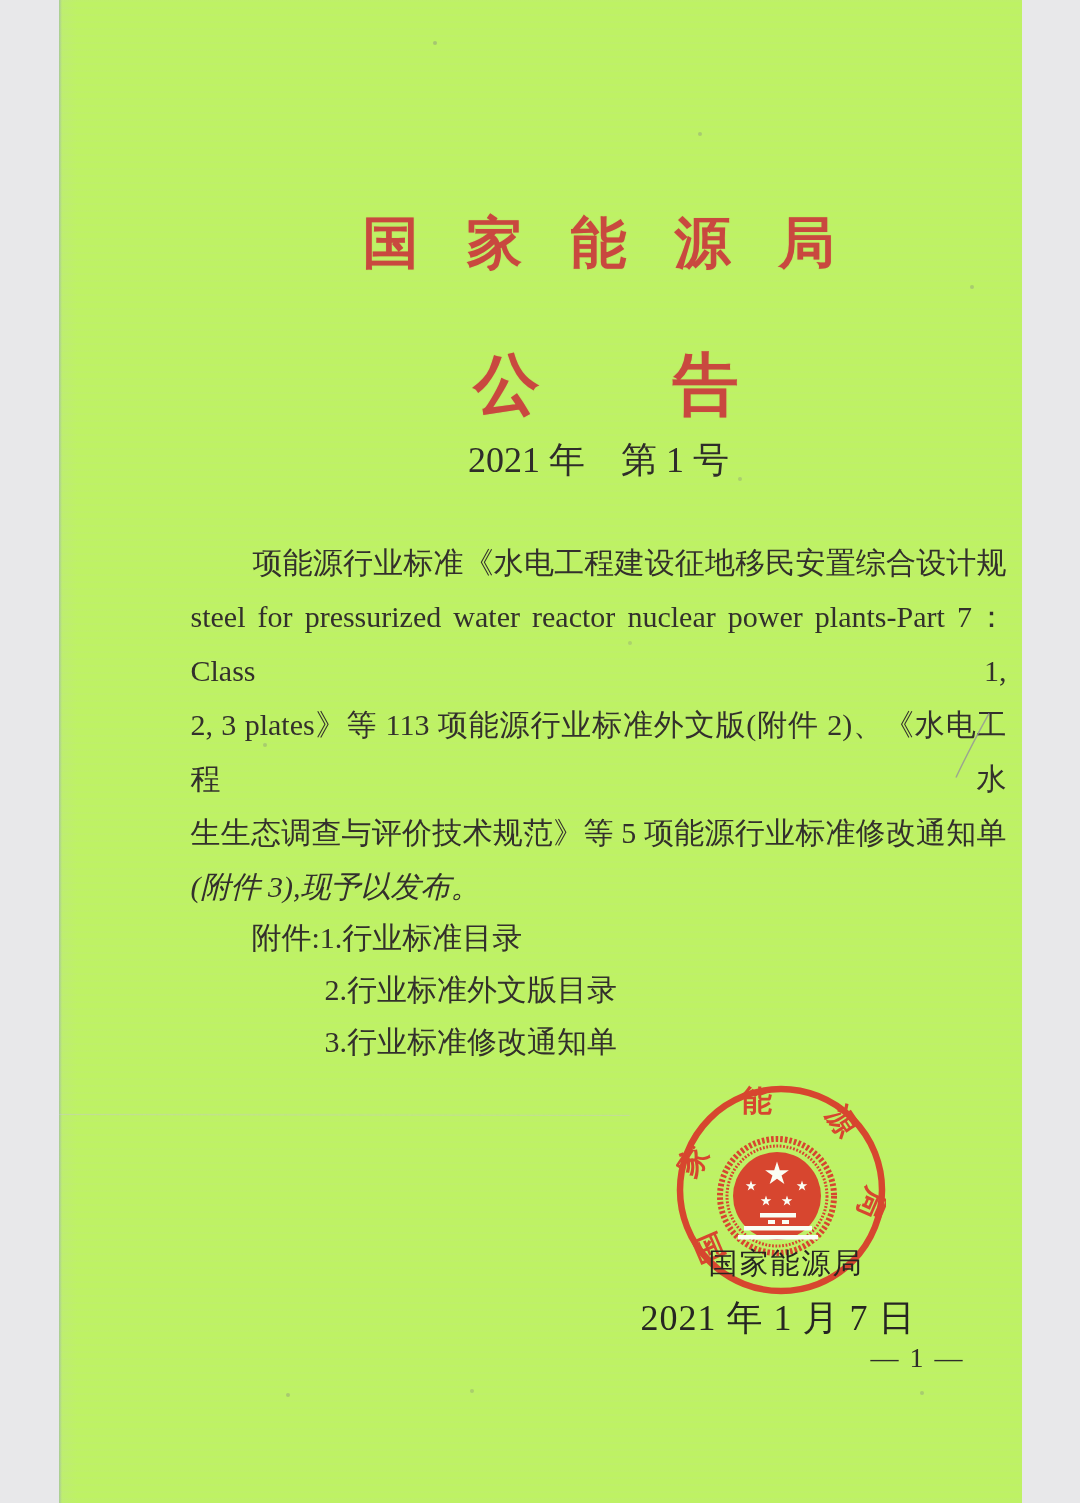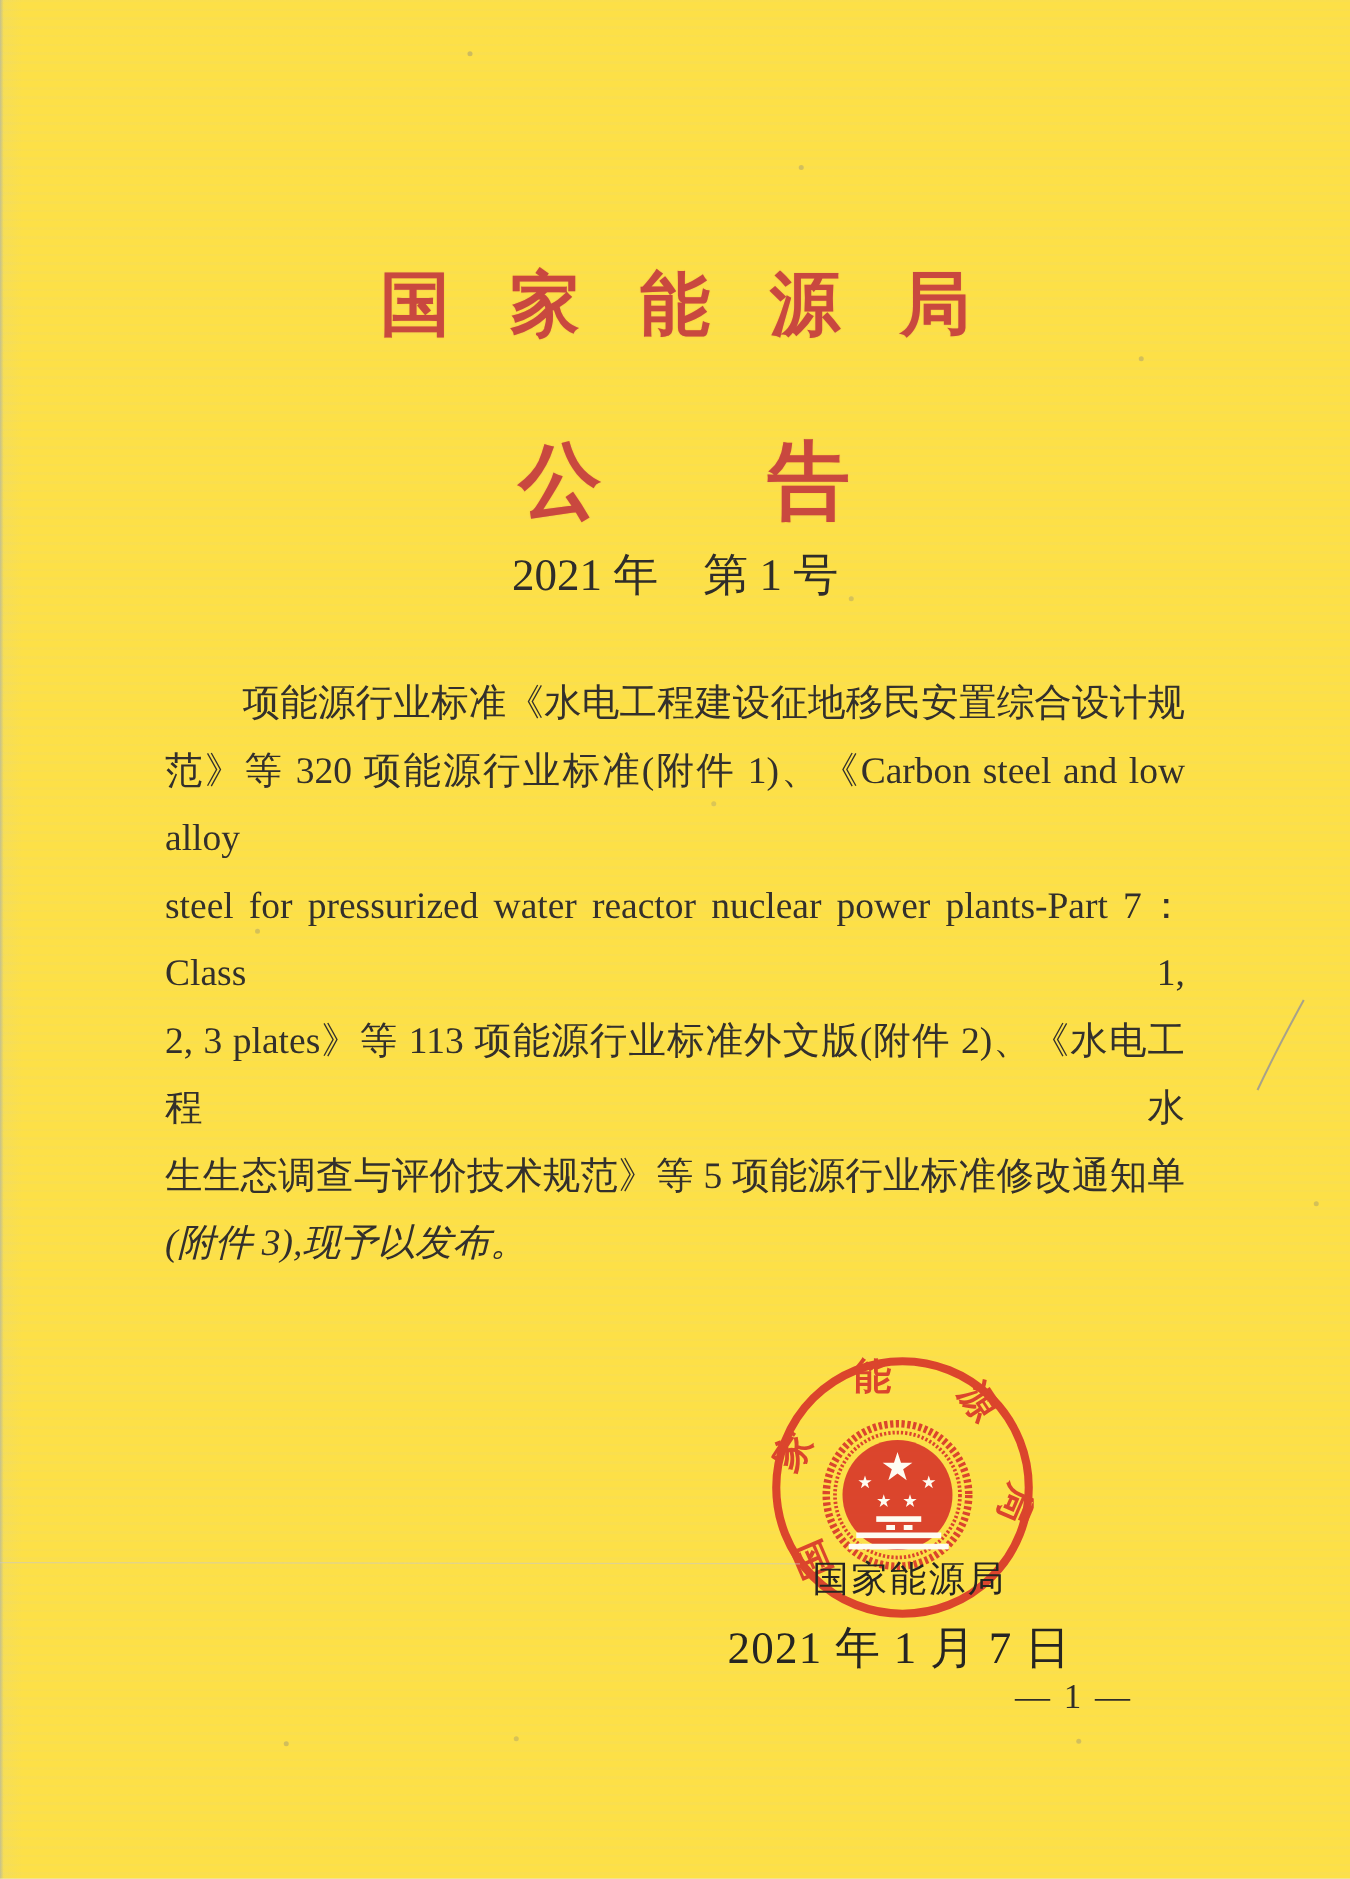--- a/index.html
+++ b/index.html
@@ -1,20 +1,20 @@
 <!DOCTYPE html>
 <html><head>
 <meta charset="utf-8">
 <style>
   html,body{margin:0;padding:0;background:#e8e8ea;}
   .page{
     position:relative;
-    width:1080px;height:1503px;
+    width:963px;height:1503px;
     margin:0 auto;
-    background:#fde047;
+    background:#bef264;
     overflow:hidden;
     font-family:"Liberation Serif","DejaVu Serif",serif;
     color:#2f2d2a;
   }
   
   .page::before{
     content:"";position:absolute;inset:0;
     background:
       repeating-linear-gradient(180deg, rgba(195,200,212,0.05) 0 2px, rgba(255,255,255,0) 2px 7px),
       linear-gradient(90deg, rgba(190,200,215,0.12), rgba(255,255,255,0) 18px);
@@ -95,27 +95,31 @@
   <div class="scan-edge-left"></div>
 
   <div class="org-title">国家能源局</div>
 
   <div class="doc-type-title">公告</div>
 
   <div class="issue-line">2021 年　第 1 号</div>
 
   <div class="body-text">
     <div class="jline first">项能源行业标准《水电工程建设征地移民安置综合设计规</div>
-    <div class="jline">范》等 320 项能源行业标准(附件 1)、《Carbon steel and low alloy</div>
     <div class="jline">steel for pressurized water reactor nuclear power plants-Part 7：Class 1,</div>
     <div class="jline">2, 3 plates》等 113 项能源行业标准外文版(附件 2)、《水电工程水</div>
     <div class="jline">生生态调查与评价技术规范》等 5 项能源行业标准修改通知单</div>
     <div class="jline last">(附件 3),现予以发布。</div>
   </div>
 
+  <div class="attachments">
+    <div><span>附件:</span><span>1.行业标准目录</span></div>
+    <div class="cont">2.行业标准外文版目录</div>
+    <div class="cont">3.行业标准修改通知单</div>
+  </div>
 
   <svg class="seal" viewBox="0 0 210 210" aria-hidden="true">
     <defs>
       <path id="star" d="M0,-1 L0.2245,-0.309 L0.951,-0.309 L0.3633,0.118 L0.5878,0.809 L0,0.382 L-0.5878,0.809 L-0.3633,0.118 L-0.951,-0.309 L-0.2245,-0.309 Z"></path>
       <path id="sealArc" d="M 39.5 149.2 A 79 79 0 1 1 170.5 149.2" fill="none"></path>
     </defs>
 
     <circle cx="105" cy="105" r="101" fill="none" stroke="#d93a2b" stroke-width="6.5"></circle>
 
     <text font-size="30" letter-spacing="48" fill="#d93a2b" text-anchor="middle">

